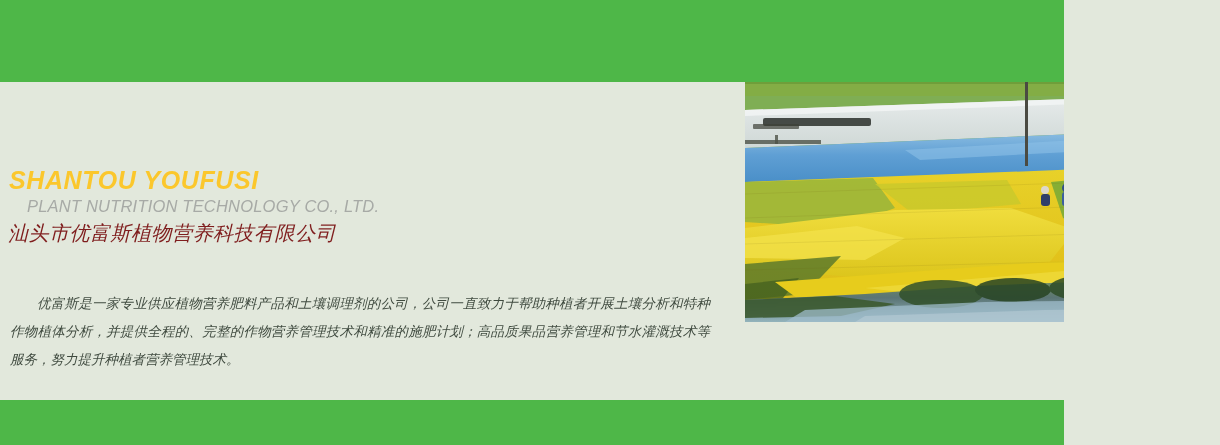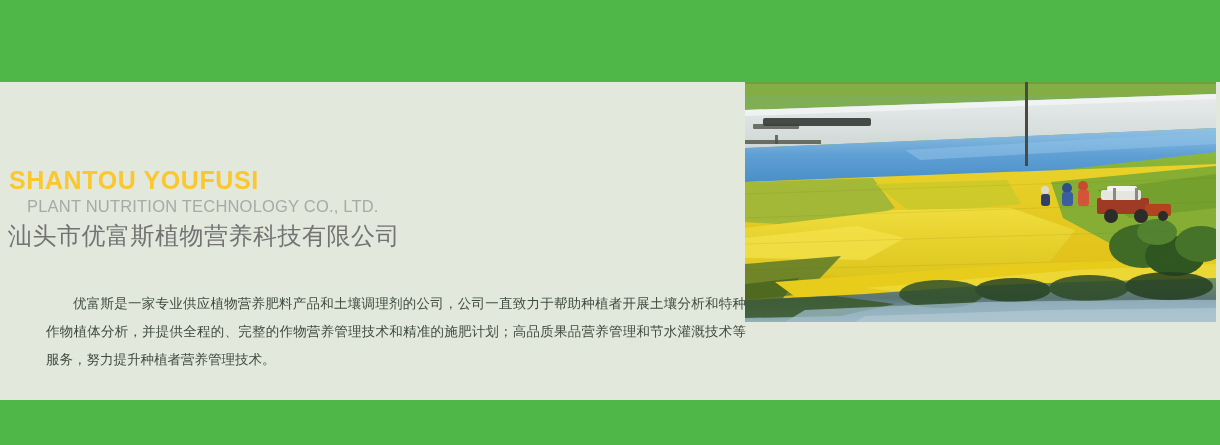--- a/index.html
+++ b/index.html
@@ -9,24 +9,25 @@
   }
   body {
     width: 1220px;
     height: 445px;
     overflow: hidden;
     background: #e2e8dc;
     font-family: "Liberation Sans", sans-serif;
   }
   .page {
     position: relative;
-    width: 1220px;
+    width: 1064px;
     height: 445px;
     background: #e2e8dc;
     overflow: hidden;
+    font-style: italic;
   }
 
   
   .bar-top {
     position: absolute;
     left: 0;
     top: 0;
     width: 1220px;
     height: 82px;
     background: #4eb748;
@@ -70,38 +71,37 @@
     letter-spacing: 0.2px;
     color: #a7aaa6;
     font-family: "Liberation Sans", sans-serif;
     white-space: nowrap;
     margin-left: 18px;
   }
   .brand-cn {
     position: absolute;
     left: 8px;
     top: 138px;
-    font-size: 24px;
+    font-size: 20px;
     letter-spacing: 0.5px;
-    color: #737373;
+    color: #7f1d1d;
     font-family: "DejaVu Sans", sans-serif;
     white-space: nowrap;
   }
   .body-copy {
     position: absolute;
     left: 10px;
     top: 193px;
     width: 700px;
     font-size: 13.5px;
     line-height: 28px;
     color: #3f4a3f;
     text-align: justify;
     text-indent: 2em;
     font-family: "DejaVu Sans", sans-serif;
-    margin-left: 36px;
   }
 
   
   .photo {
     position: absolute;
     left: 745px;
     top: 32px;
     width: 471px;
     height: 290px;
     z-index: 1;

